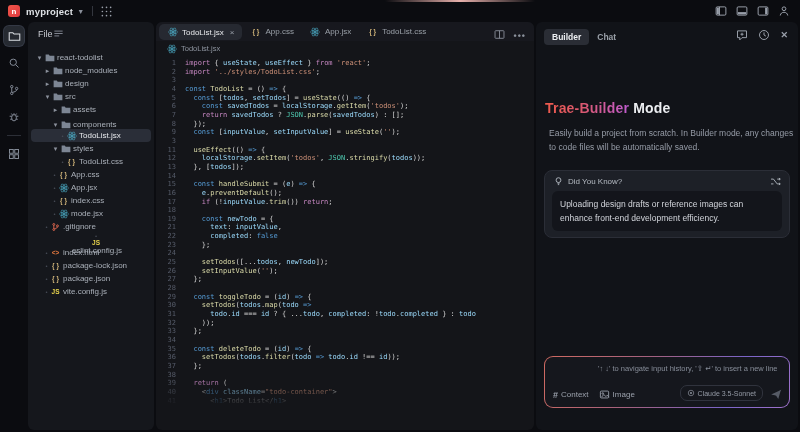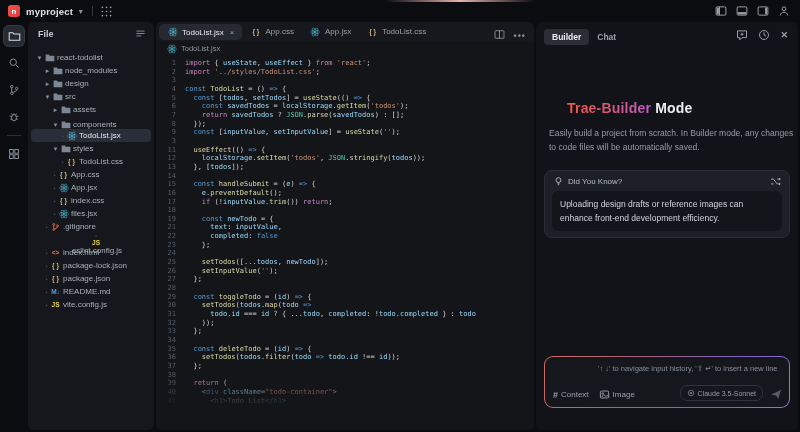--- a/index.html
+++ b/index.html
@@ -18,21 +18,21 @@
   #activity{position:absolute;left:0;top:22px;width:28px;bottom:0;display:flex;flex-direction:column;align-items:center;padding-top:4px;gap:7px;}
   .act{width:20px;height:20px;border-radius:5px;display:flex;align-items:center;justify-content:center;color:#868d99;}
   .act.on{background:#262a31;color:#dcdfe4;box-shadow:0 0 0 1px #343945;}
   .act-div{width:14px;height:1px;background:#2c2f37;margin:1px 0;}
   
   .card{position:absolute;border-radius:6px;overflow:hidden;}
   #explorer{left:28px;top:22px;width:126px;bottom:2px;background:#15171c;}
   #editor{left:156px;top:22px;width:378px;bottom:2px;background:#141519;}
   #builder{left:536px;top:22px;right:2px;bottom:2px;background:#111318;}
   
-  #exp-head{display:flex;align-items:center;justify-content:space-between;padding:6px 8px 4px 10px;color:#c7cad1;font-size:9px;font-weight:bold;}
+  #exp-head{display:flex;align-items:center;padding:6px 8px 4px 10px;color:#c7cad1;font-size:9px;font-weight:normal;}
   #exp-head .ic{color:#8b919c;}
   #file-tree{margin-top:8px;}
   .trow{display:flex;align-items:center;height:13px;font-size:8px;color:#aab0b9;white-space:nowrap;margin:0 3px;border-radius:4px;padding-right:2px;}
   .trow.sel{background:#2a2e38;color:#e6e8ec;}
   .chev{width:9px;color:#8b919c;font-size:7px;text-align:center;flex:none;}
   .fdot{width:7px;flex:none;text-align:center;color:#454a55;font-size:6px;}
   .fic{width:11px;flex:none;display:flex;align-items:center;justify-content:center;font-size:6.5px;font-weight:bold;}
   .tlabel{margin-left:2px;}
   
   #tabstrip{display:flex;align-items:stretch;height:19px;background:#17181e;padding-left:3px;}
@@ -47,21 +47,21 @@
   .ct{white-space:pre;color:#c9ccd1;}
   .tk-k{color:#c586c0;} .tk-d{color:#569cd6;} .tk-f{color:#dcdcaa;} .tk-v{color:#9cdcfe;}
   .tk-s{color:#ce9178;} .tk-p{color:#d4d4d4;} .tk-c{color:#4ec9b0;} .tk-t{color:#569cd6;}
   .tk-a{color:#9cdcfe;} .tk-x{color:#d4d4d4;}
   #code-fade{position:absolute;left:0;right:0;bottom:-2px;height:30px;background:linear-gradient(rgba(20,21,25,0),#141519);}
   
   #b-head{position:absolute;top:5px;left:8px;right:8px;height:20px;display:flex;align-items:center;}
   .btab{font-size:8.5px;color:#9aa0a8;padding:3px 8px;border-radius:4px;font-weight:bold;}
   .btab.on{background:#2a2d35;color:#eceef1;}
   #b-head-icons{position:absolute;right:2px;top:2px;display:flex;gap:10px;color:#9aa0ab;align-items:center;}
-  #b-heading{position:absolute;top:78px;left:31px;font-size:14px;font-weight:bold;color:#eceef1;letter-spacing:.2px;}
+  #b-heading{position:absolute;top:78px;left:9px;font-size:14px;font-weight:bold;color:#eceef1;letter-spacing:.2px;}
   .grad{background:linear-gradient(90deg,#ef5a4c,#d9586f 45%,#c05cd0);-webkit-background-clip:text;background-clip:text;color:transparent;}
   #b-desc{position:absolute;top:104px;left:13px;width:250px;font-size:8.5px;line-height:14px;color:#969ca7;}
   #tipcard{position:absolute;top:148px;left:8px;right:8px;height:66px;background:#1d2027;border:1px solid #2b2e37;border-radius:8px;}
   #tip-head{display:flex;align-items:center;height:20px;padding:0 8px;color:#b4bac2;font-size:8px;gap:4px;}
   #tip-head .sp{flex:1;}
   #tip-body{margin:0 7px;background:#13151b;border-radius:6px;padding:6px 8px;font-size:8.5px;line-height:14px;color:#d2d5db;}
   #inwrap{position:absolute;left:8px;right:8px;bottom:22px;padding:1px;border-radius:9px;background:linear-gradient(115deg,#d06a60,#a3617f 40%,#7a64c8 75%,#a173cc);}
   #inbox{position:relative;background:#15171d;border-radius:8px;height:50px;}
   #intext{position:absolute;top:5px;left:8px;right:8px;height:16px;background:transparent;border:none;outline:none;resize:none;font-family:"Liberation Sans",sans-serif;font-size:7.5px;color:#c9ccd1;margin-left:43px;}
   #intext::placeholder{color:#878d99;}
@@ -288,21 +288,21 @@
           <span class="fic">
             <svg width="10" height="10" viewBox="-11 -11 22 22">
               <circle r="2.1" fill="#53c1de"></circle>
               <g fill="none" stroke="#53c1de" stroke-width="1">
                 <ellipse rx="10" ry="4.2"></ellipse>
                 <ellipse rx="10" ry="4.2" transform="rotate(60)"></ellipse>
                 <ellipse rx="10" ry="4.2" transform="rotate(120)"></ellipse>
               </g>
             </svg>
           </span>
-          <span class="tlabel">files.jsx</span>
+          <span class="tlabel">mode.jsx</span>
         </div>
         <div class="trow" style="padding-left: 12px;">
           <span class="fdot">•</span>
           <span class="fic">
             <svg width="9" height="10" viewBox="0 0 16 16" fill="none" stroke="#ea6c52" stroke-width="1.6">
               <circle cx="5" cy="3.5" r="1.7"></circle>
               <circle cx="5" cy="12.5" r="1.7"></circle>
               <circle cx="11.5" cy="6" r="1.7"></circle>
               <path d="M5 5.2v5.6M11.5 7.7c0 2.3-3.5 2.6-5.5 3.6"></path>
             </svg>
@@ -329,27 +329,20 @@
             <b style="color:#d7ba7d;">{ }</b>
           </span>
           <span class="tlabel">package-lock.json</span>
         </div>
         <div class="trow" style="padding-left: 12px;">
           <span class="fdot">•</span>
           <span class="fic">
             <b style="color:#d7ba7d;">{ }</b>
           </span>
           <span class="tlabel">package.json</span>
-        </div>
-        <div class="trow" style="padding-left: 12px;">
-          <span class="fdot">•</span>
-          <span class="fic">
-            <b style="color:#5b9fd6;">M↓</b>
-          </span>
-          <span class="tlabel">README.md</span>
         </div>
         <div class="trow" style="padding-left: 12px;">
           <span class="fdot">•</span>
           <span class="fic">
             <b style="color:#e8d44d;">JS</b>
           </span>
           <span class="tlabel">vite.config.js</span>
         </div>
       </div>
   </div>

